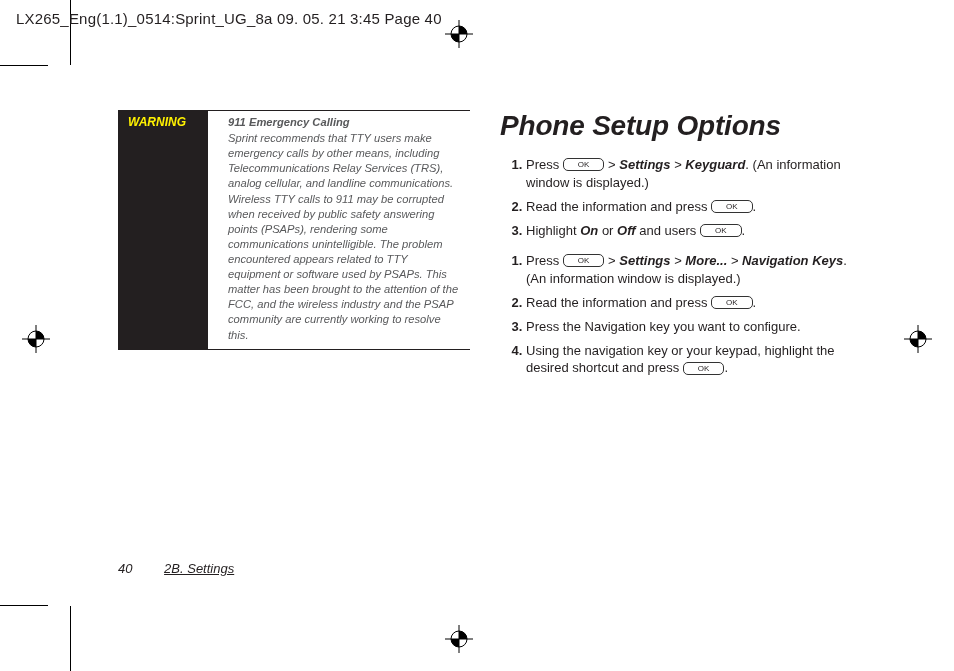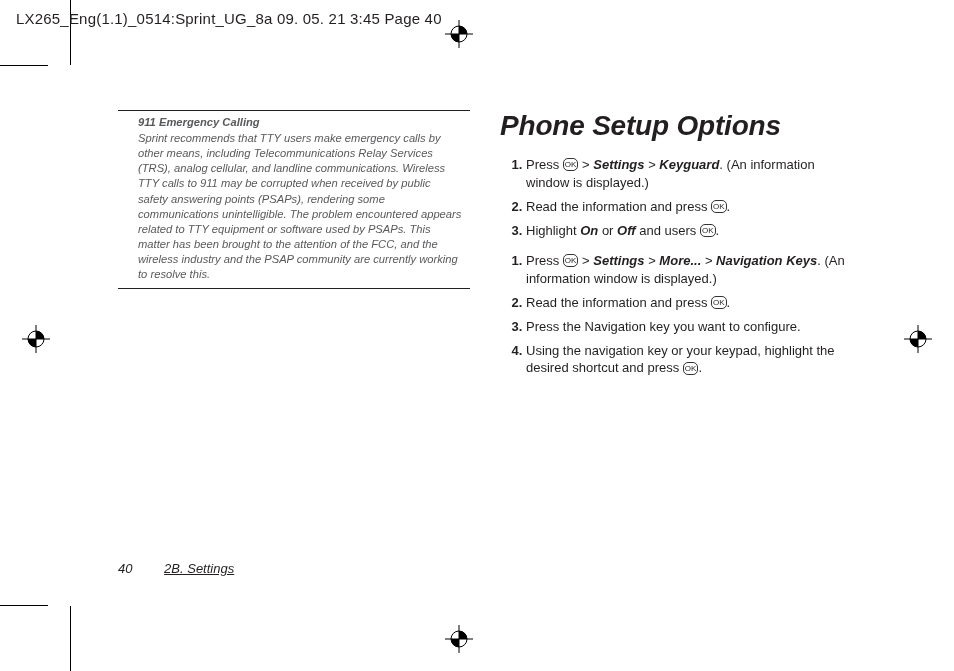--- a/index.html
+++ b/index.html
@@ -109,21 +109,21 @@
     line-height: 1.38;
     margin: 0 0 8px 0;
   }
   .bi { font-weight: bold; font-style: italic; }
   .gt { font-family: inherit; }
   .okbtn {
     display: inline-block;
     vertical-align: middle;
     border: 1px solid #333;
     border-radius: 5px;
-    padding: 0 1px;
+    padding: 0 14px;
     font-size: 8px;
     line-height: 11px;
     height: 11px;
     position: relative;
     top: -1px;
     background: #fff;
   }
 
   .footer {
     position: absolute;
@@ -173,20 +173,21 @@
       <line x1="0" y1="14" x2="28" y2="14" stroke="#000" stroke-width="1"></line>
       <path d="M14 6 A8 8 0 0 1 22 14 L14 14 Z M14 22 A8 8 0 0 1 6 14 L14 14 Z" fill="#000"></path>
     </svg>
 </div>
 
 <div class="header-line">LX265_Eng(1.1)_0514:Sprint_UG_8a  09. 05. 21    3:45  Page 40</div>
 
 <div class="page">
   <div class="col">
     <div class="warn-box">
+      <div class="warn-label">WARNING</div>
       <div class="warn-body">
         <span class="title">911 Emergency Calling</span>
         <span>Sprint recommends that TTY users make emergency calls by other means, including Telecommunications Relay Services (TRS), analog cellular, and landline communications. Wireless TTY calls to 911 may be corrupted when received by public safety answering points (PSAPs), rendering some communications unintelligible. The problem encountered appears related to TTY equipment or software used by PSAPs. This matter has been brought to the attention of the FCC, and the wireless industry and the PSAP community are currently working to resolve this.</span>
       </div>
     </div>
   </div>
 
   <div class="col">
     <div class="h1">Phone Setup Options</div>
 

